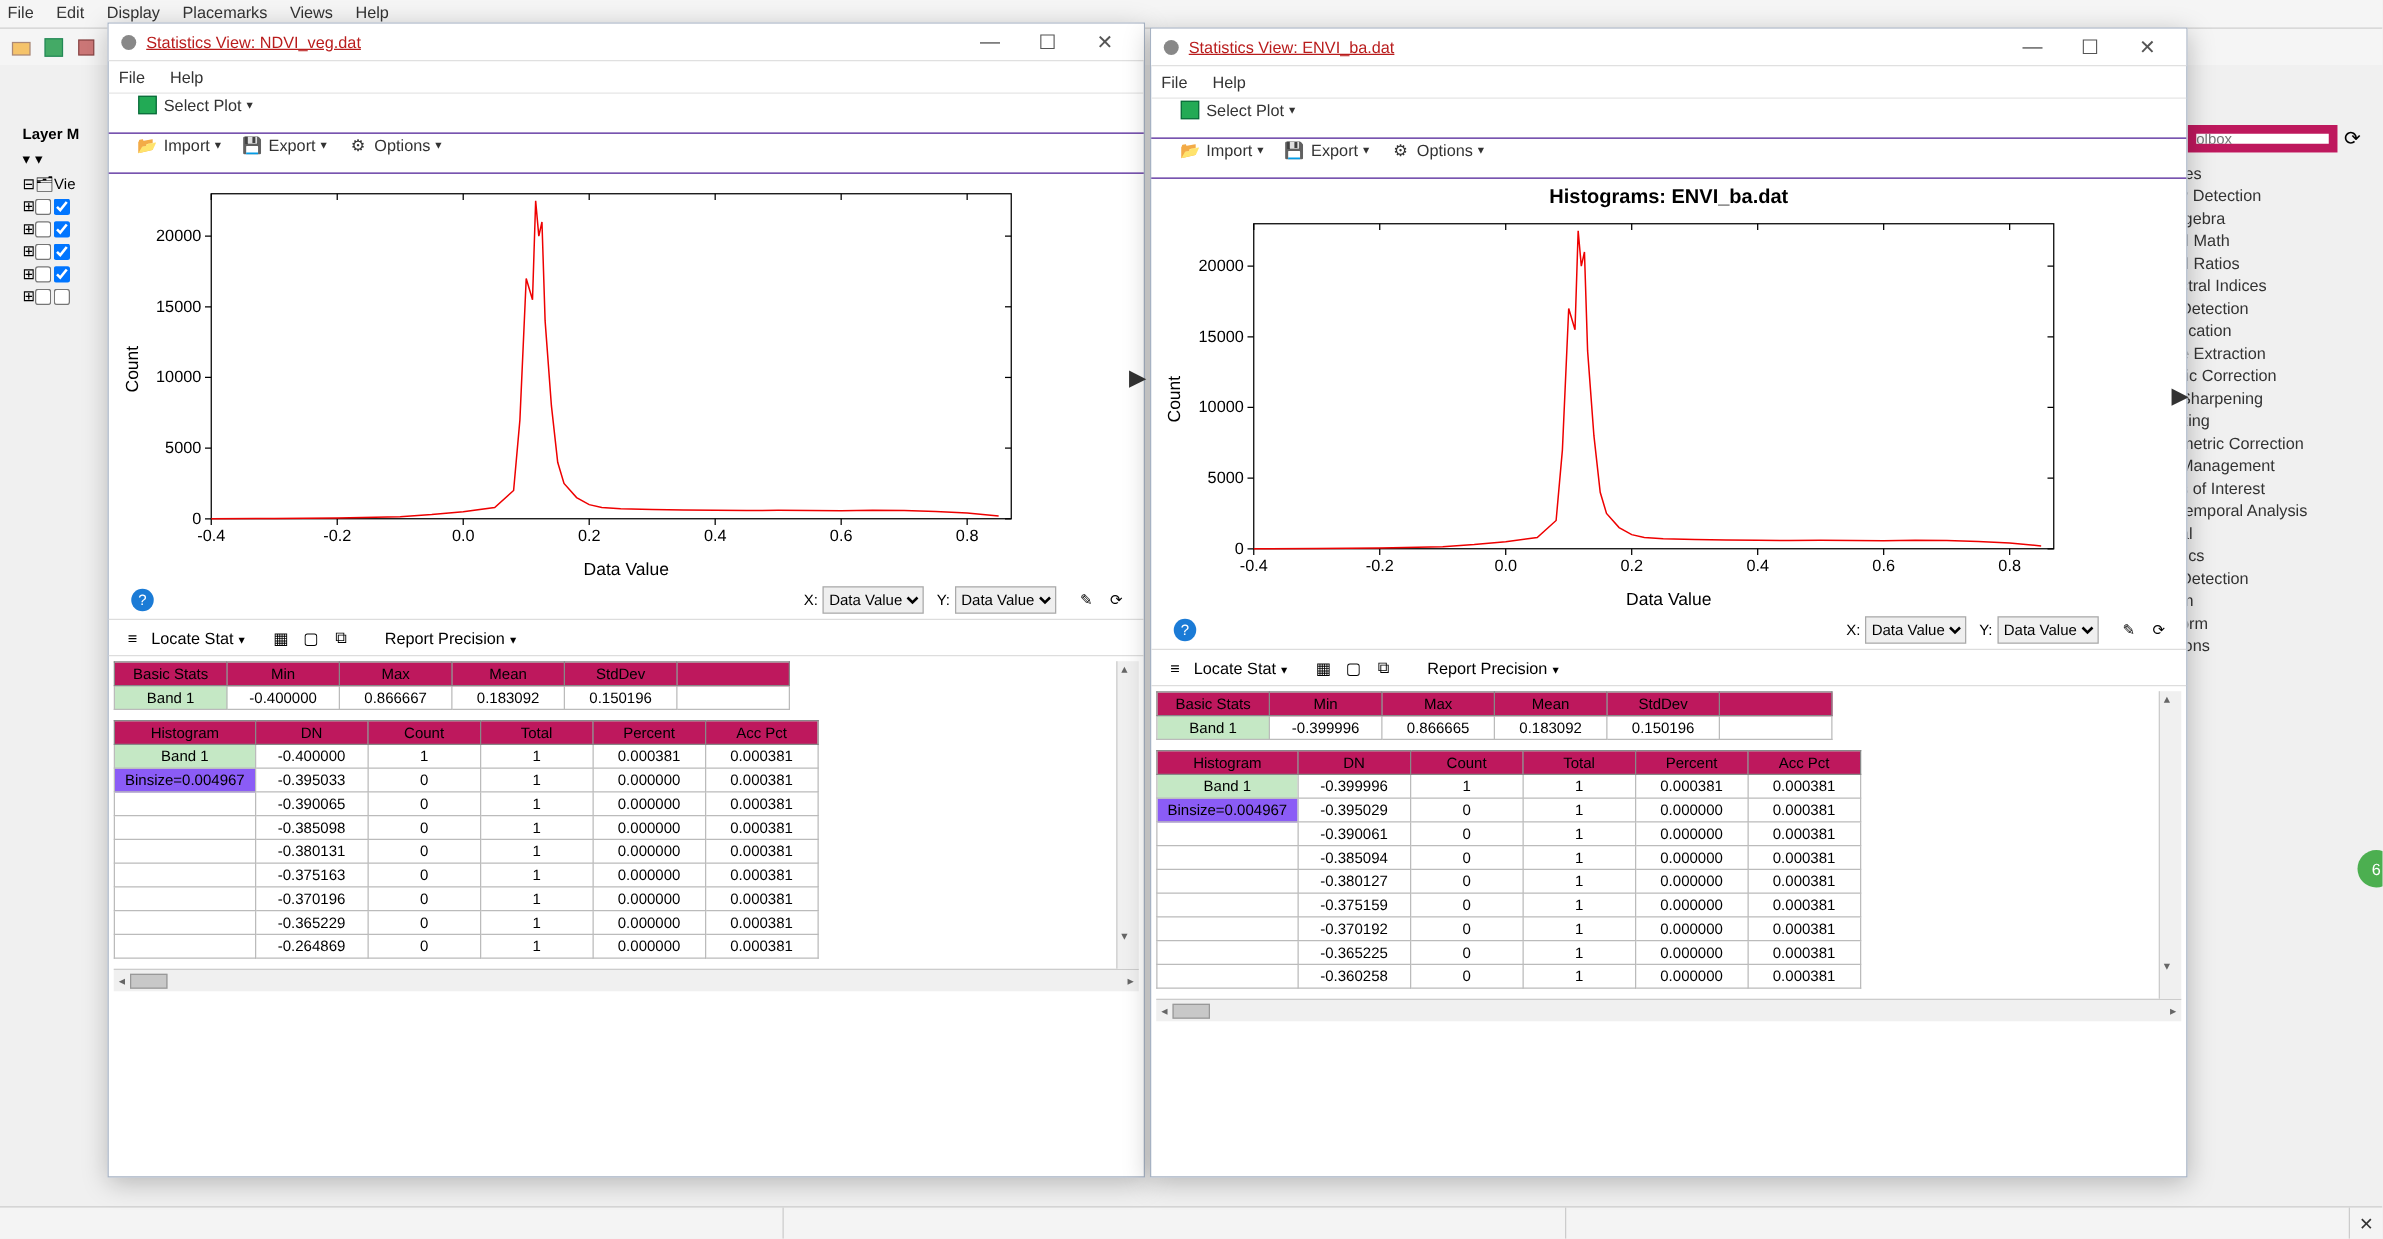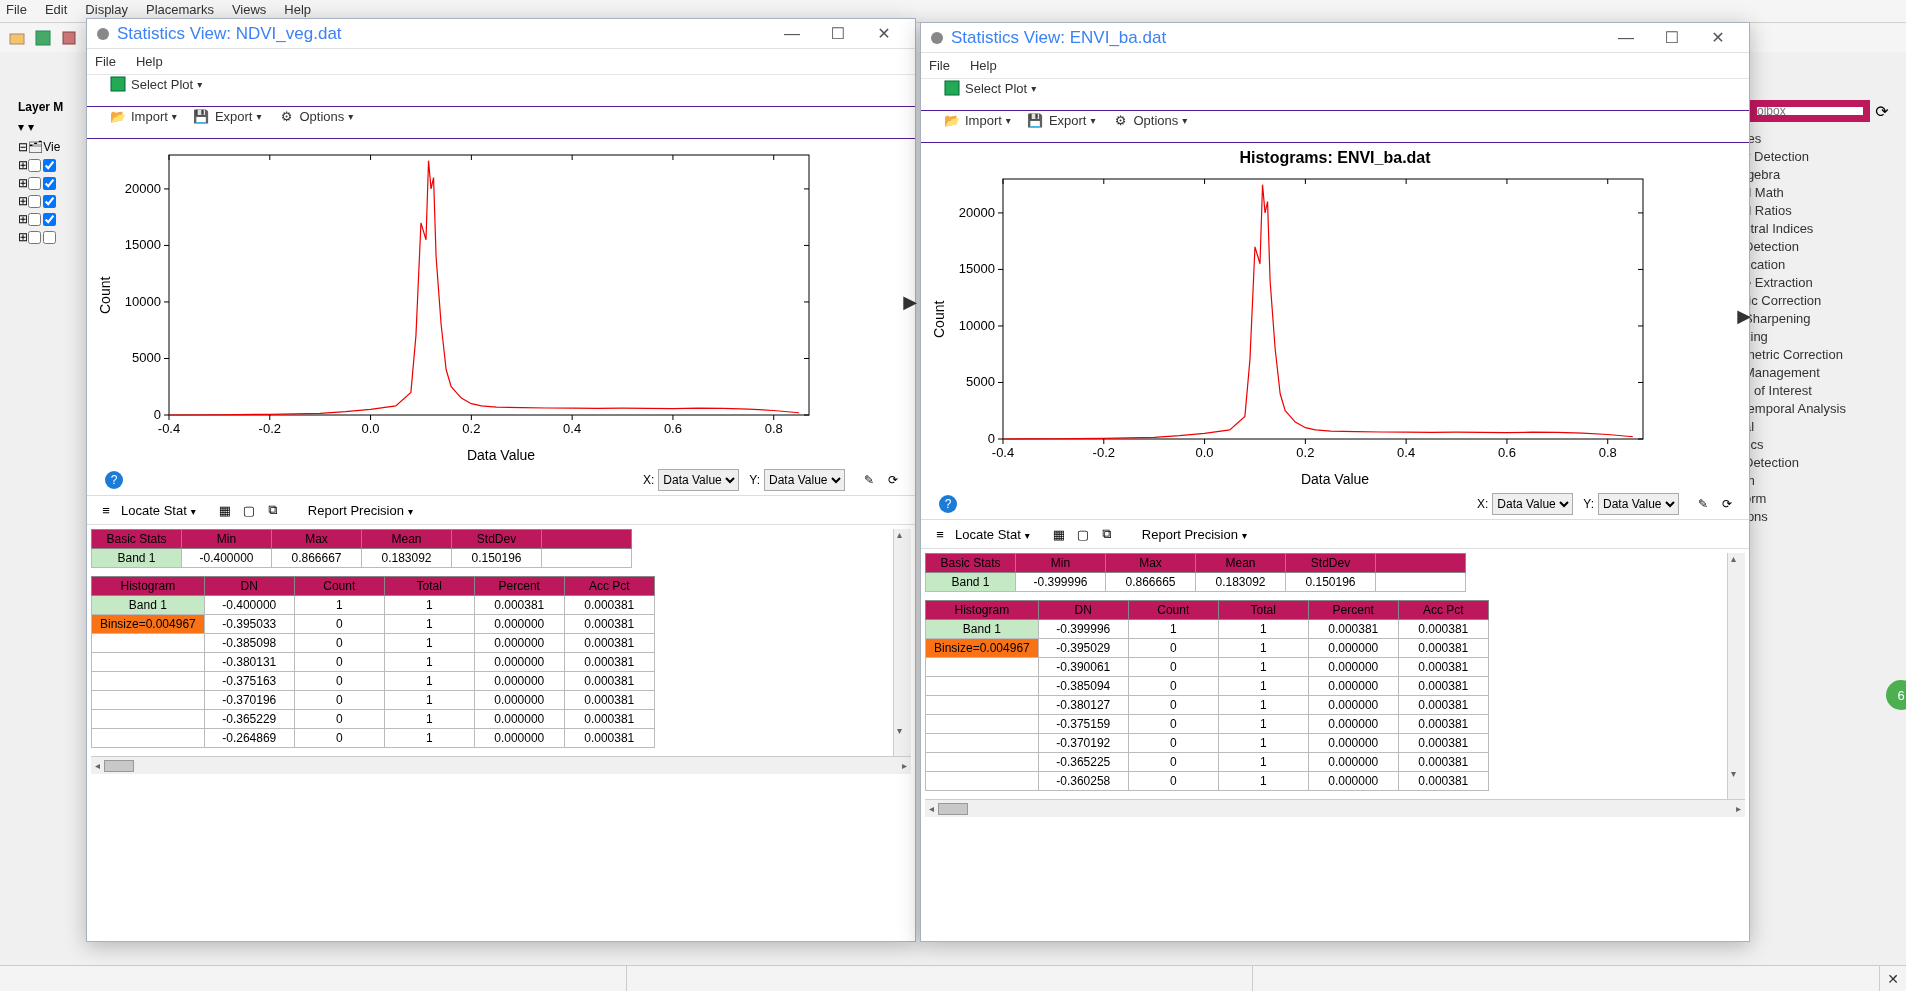--- a/index.html
+++ b/index.html
@@ -25,21 +25,21 @@
 
 .bg-strip { position: absolute; top: 50px; left: 880px; width: 30px; height: 880px; background: linear-gradient(180deg,#3aa,#adf 40%,#c74 60%,#5a3 90%); z-index: 0; opacity:.6;}
 
 
 .stat-window { position: absolute; width: 830px; background: #fff; border: 1px solid #a6b2c3; box-shadow: 0 4px 20px rgba(0,0,0,.25); z-index: 10; display:flex; flex-direction:column; }
 #win1 { top: 18px; left: 86px; height: 924px;}
 #win2 { top: 22px; left: 920px; height: 920px;}
 
 .titlebar { height: 30px; background: #fff; display: flex; align-items: center; padding: 0 8px; border-bottom: 1px solid #e0e0e0; }
 .titlebar .appicon { width:16px; height:16px; margin-right:6px; display:inline-flex;}
-.titlebar .title-text { flex:1; font-size: 17px; color:#3b82f6; }
+.titlebar .title-text { flex:1; font-size: 13px; color:#b91c1c;text-decoration:underline; }
 .titlebar .winbtn { width: 46px; height: 28px; display:inline-flex; align-items:center; justify-content:center; color:#555;}
 
 .menubar { height: 26px; display:flex; align-items:center; padding: 0 8px; font-size:13px; border-bottom:1px solid #e6e6e6;}
 .menubar span { margin-right: 20px; color:#333;}
 
 .toolrow { height: 32px; display:flex; align-items:flex-start; padding: 0 22px; font-size:13px; border-bottom:1px solid #4c1d95;}
 .tool-item { display:inline-flex; align-items:center; margin-right: 16px; color:#333;}
 .tool-item .icon { width:18px; height:18px; margin-right:4px; display:inline-flex;align-items:center;justify-content:center;}
 .dropdown-arrow { margin-left:4px; font-size:10px; }
 
@@ -66,21 +66,21 @@
 .tables-inner { display:flex; }
 .tables-col { flex:1;}
 .vscroll-mock { width:18px; background:#f0f0f0; border-left:1px solid #ccc; position:relative;}
 .vscroll-mock::before{content:"▴";position:absolute;top:0;left:3px;font-size:10px;color:#666;}
 .vscroll-mock::after{content:"▾";position:absolute;bottom:20px;left:3px;font-size:10px;color:#666;}
 
 table.stat { border-collapse: collapse; font-size: 12px; font-family:"Courier New",monospace; width:auto; margin-bottom:8px;}
 table.stat th { background:#be185d; border:1px solid #888; padding:2px 8px; font-weight:normal; text-align:center;}
 table.stat td { border:1px solid #bbb; padding:2px 8px; text-align:center; min-width:90px;}
 .band-row td:first-child { background:#c5e8c5;}
-.binsize-row td:first-child { background:#f97316;}
+.binsize-row td:first-child { background:#8b5cf6;}
 
 .hscroll-mock { height:18px; background:#f0f0f0; border-top:1px solid #ccc; display:flex; align-items:center; font-size:10px; color:#666; padding:0 4px;}
 .hscroll-mock .thumb { width:30px;height:12px;background:#c8c8c8;border:1px solid #999;margin-left:4px;}
 
 .bottom-statusbar { position:absolute; bottom:0; left:0; right:0; height:26px; background:#f4f4f4; border-top:1px solid #ccc; display:flex;}
 .bottom-statusbar .seg { flex:1; border-right:1px solid #ccc; height:100%;}
 .bottom-statusbar .closebtn { width:26px; display:flex;align-items:center;justify-content:center;font-size:14px;color:#333;}
 
 .green-badge { position:absolute; right:-10px; top:680px; width:30px;height:30px;border-radius:50%;background:#4caf50;color:#fff;display:flex;align-items:center;justify-content:center;font-size:13px;z-index:50;}
 </style>
@@ -323,20 +323,28 @@
                 <td>Band 1</td>
                 <td>-0.400000</td>
                 <td>1</td>
                 <td>1</td>
                 <td>0.000381</td>
                 <td>0.000381</td>
               </tr>
               <tr class="binsize-row">
                 <td>Binsize=0.004967</td>
                 <td>-0.395033</td>
+                <td>0</td>
+                <td>1</td>
+                <td>0.000000</td>
+                <td>0.000381</td>
+              </tr>
+              <tr class="">
+                <td></td>
+                <td>-0.390065</td>
                 <td>0</td>
                 <td>1</td>
                 <td>0.000000</td>
                 <td>0.000381</td>
               </tr>
               <tr class="">
                 <td></td>
                 <td>-0.385098</td>
                 <td>0</td>
                 <td>1</td>

